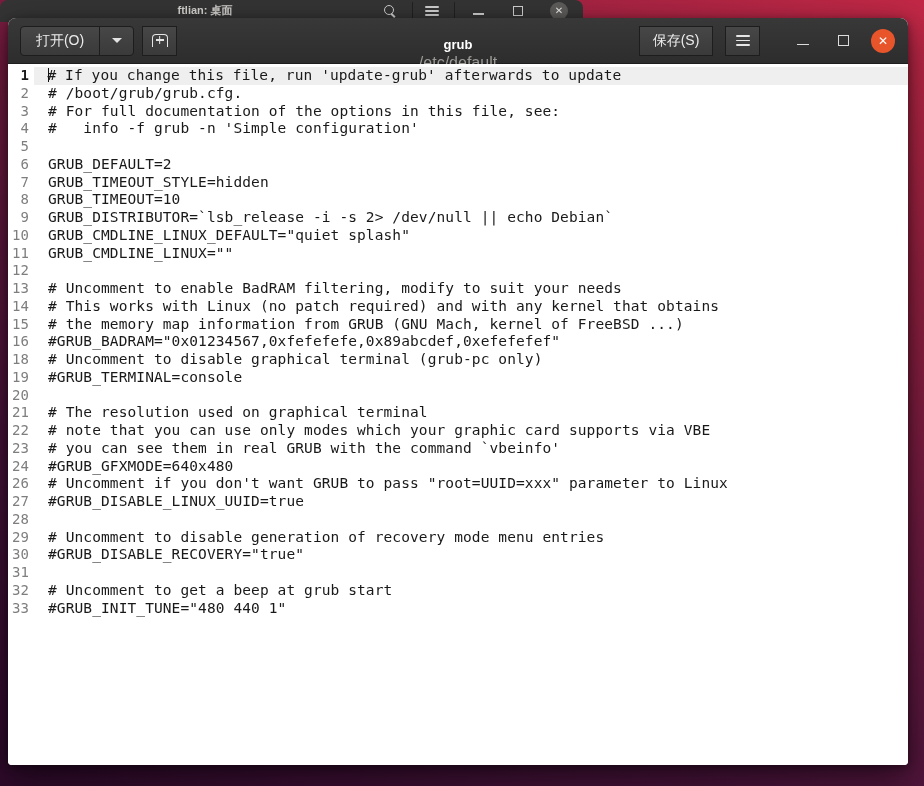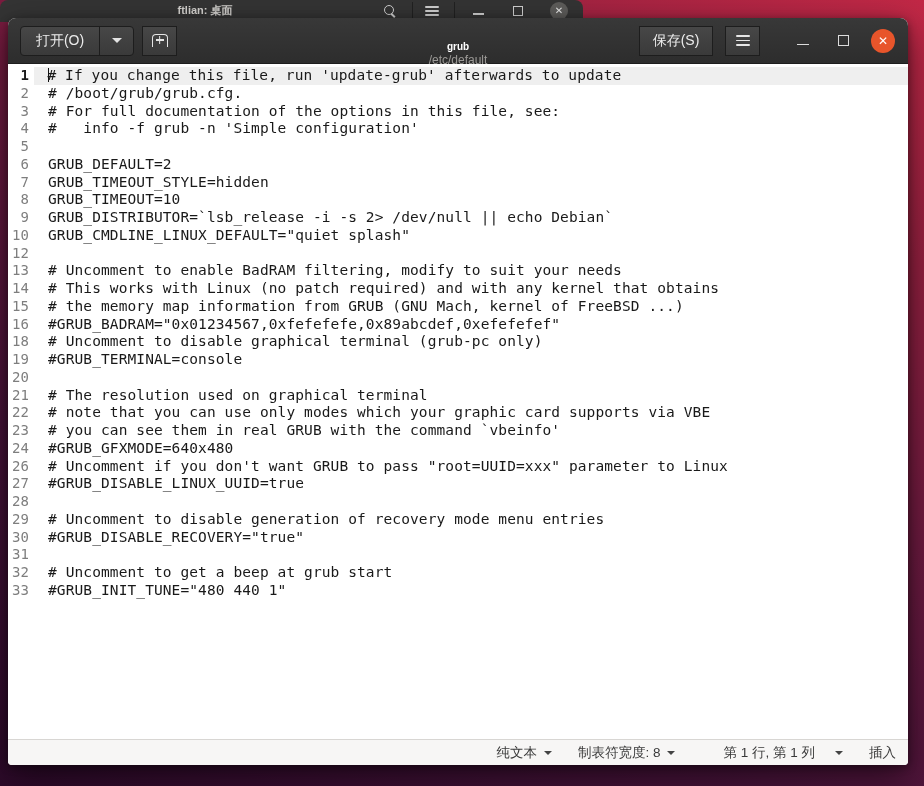--- a/index.html
+++ b/index.html
@@ -60,22 +60,22 @@
   .open-btn { width:80px; border-radius:4px 0 0 4px; }
   .open-caret-btn { width:35px; border-radius:0 4px 4px 0; margin-left:-1px; }
   .tri-down { width:0; height:0; border-left:5px solid transparent; border-right:5px solid transparent; border-top:5.5px solid #e3e3e3; }
   .newdoc-btn { width:35px; margin-left:8px; }
   .newtab-ico { position:relative; width:16px; height:13px;
     border:1.7px solid #e6e6e6; border-bottom:none; border-radius:4px 4px 0 0; }
   .newtab-ico::before { content:""; position:absolute; left:50%; top:4px; width:8px; height:1.7px; background:#e6e6e6; transform:translateX(-50%); }
   .newtab-ico::after { content:""; position:absolute; left:50%; top:1px; width:1.7px; height:8px; background:#e6e6e6; transform:translateX(-50%); }
 
   .title-block { position:absolute; left:50%; top:50%; transform:translate(-50%,-50%); text-align:center; line-height:1.1; }
-  .title-block .wtitle { color:#ffffff; font-weight:bold; font-size:10px;margin-top:27px; }
-  .title-block .wsubtitle { color:#9c9a97; font-size:12px; margin-top:2px;text-align:center; }
+  .title-block .wtitle { color:#ffffff; font-weight:bold; font-size:13px;margin-top:27px; }
+  .title-block .wsubtitle { color:#9c9a97; font-size:16px; margin-top:2px;text-align:center; }
 
   .header-right { margin-left:auto; display:flex; align-items:center; }
   .save-btn { width:74px; }
   .menu-btn { width:35px; margin-left:12px; }
   .menu-btn .burger i { background:#e6e6e6; }
   .winctl { display:flex; align-items:center; margin-left:16px; }
   .winbtn { width:26px; height:26px; display:flex; align-items:center; justify-content:center; margin-left:14px; }
   .g-min { width:12px; height:1.7px; background:#dcdcdc; margin-top:8px; }
   .g-max { width:11px; height:11px; border:1.6px solid #dcdcdc; }
   .g-close { width:24px; height:24px; border-radius:50%;
@@ -216,20 +216,24 @@
   </div>
       <div class="row">
     <span class="ln">9</span>
     <span class="code">GRUB_DISTRIBUTOR=`lsb_release -i -s 2&gt; /dev/null || echo Debian`</span>
   </div>
       <div class="row">
     <span class="ln">10</span>
     <span class="code">GRUB_CMDLINE_LINUX_DEFAULT="quiet splash"</span>
   </div>
       <div class="row">
+    <span class="ln">11</span>
+    <span class="code">GRUB_CMDLINE_LINUX=""</span>
+  </div>
+      <div class="row">
     <span class="ln">12</span>
     <span class="code"></span>
   </div>
       <div class="row">
     <span class="ln">13</span>
     <span class="code"># Uncomment to enable BadRAM filtering, modify to suit your needs</span>
   </div>
       <div class="row">
     <span class="ln">14</span>
     <span class="code"># This works with Linux (no patch required) and with any kernel that obtains</span>
@@ -297,33 +301,14 @@
       <div class="row">
     <span class="ln">32</span>
     <span class="code"># Uncomment to get a beep at grub start</span>
   </div>
       <div class="row">
     <span class="ln">33</span>
     <span class="code">#GRUB_INIT_TUNE="480 440 1"</span>
   </div>
     </div>
 
-  <div class="statusbar">
-    <div class="sb-item sb-doctype">
-      <span>纯文本</span>
-      <span class="sb-caret"></span>
-    </div>
-    <div class="sb-item sb-tab">
-      <span>制表符宽度: 8</span>
-      <span class="sb-caret"></span>
-    </div>
-    <div class="sb-item sb-pos">
-      <span>第 1 行, 第 1 列</span>
-    </div>
-    <div class="sb-item sb-goto">
-      <span class="sb-caret" style="margin-left:0;"></span>
-    </div>
-    <div class="sb-item sb-insert">
-      <span>插入</span>
-    </div>
-  </div>
 
 </div>
 
 </body></html>

